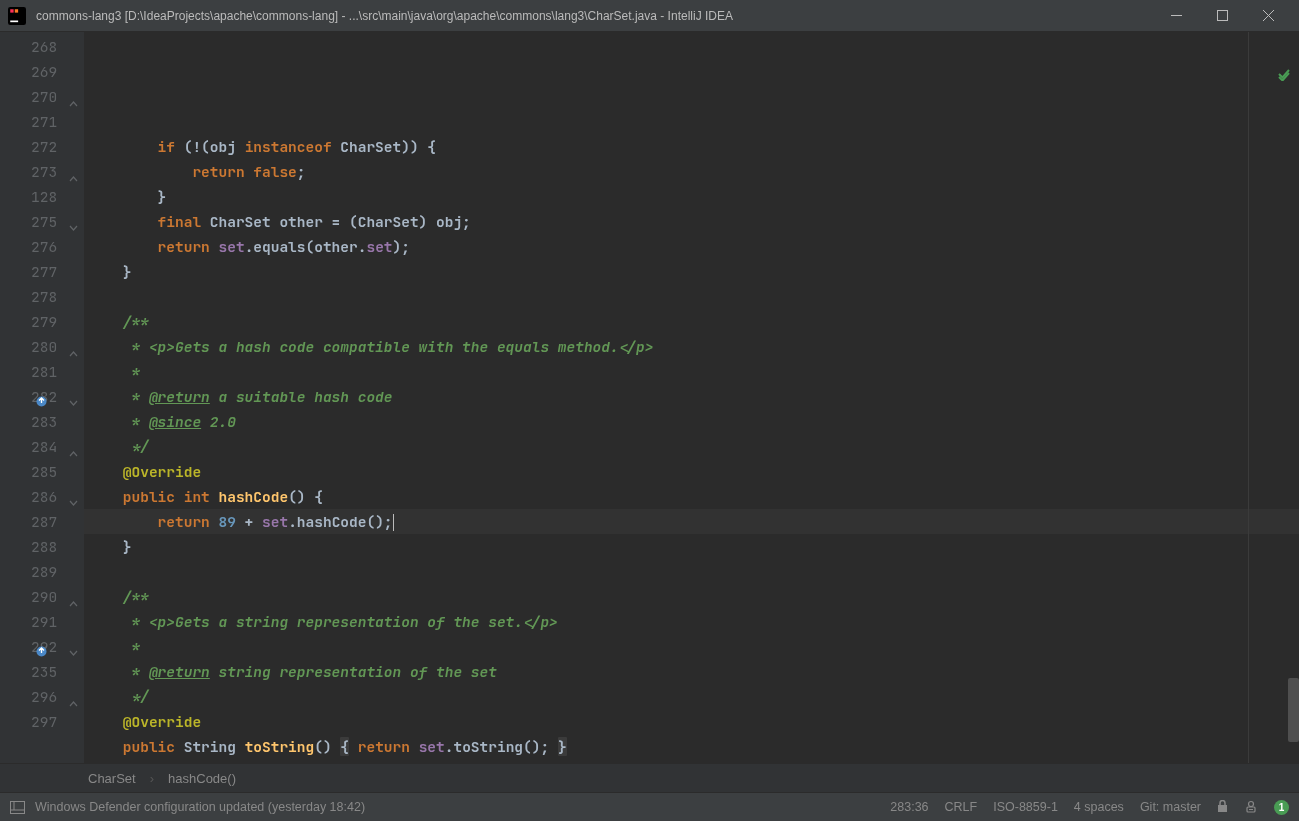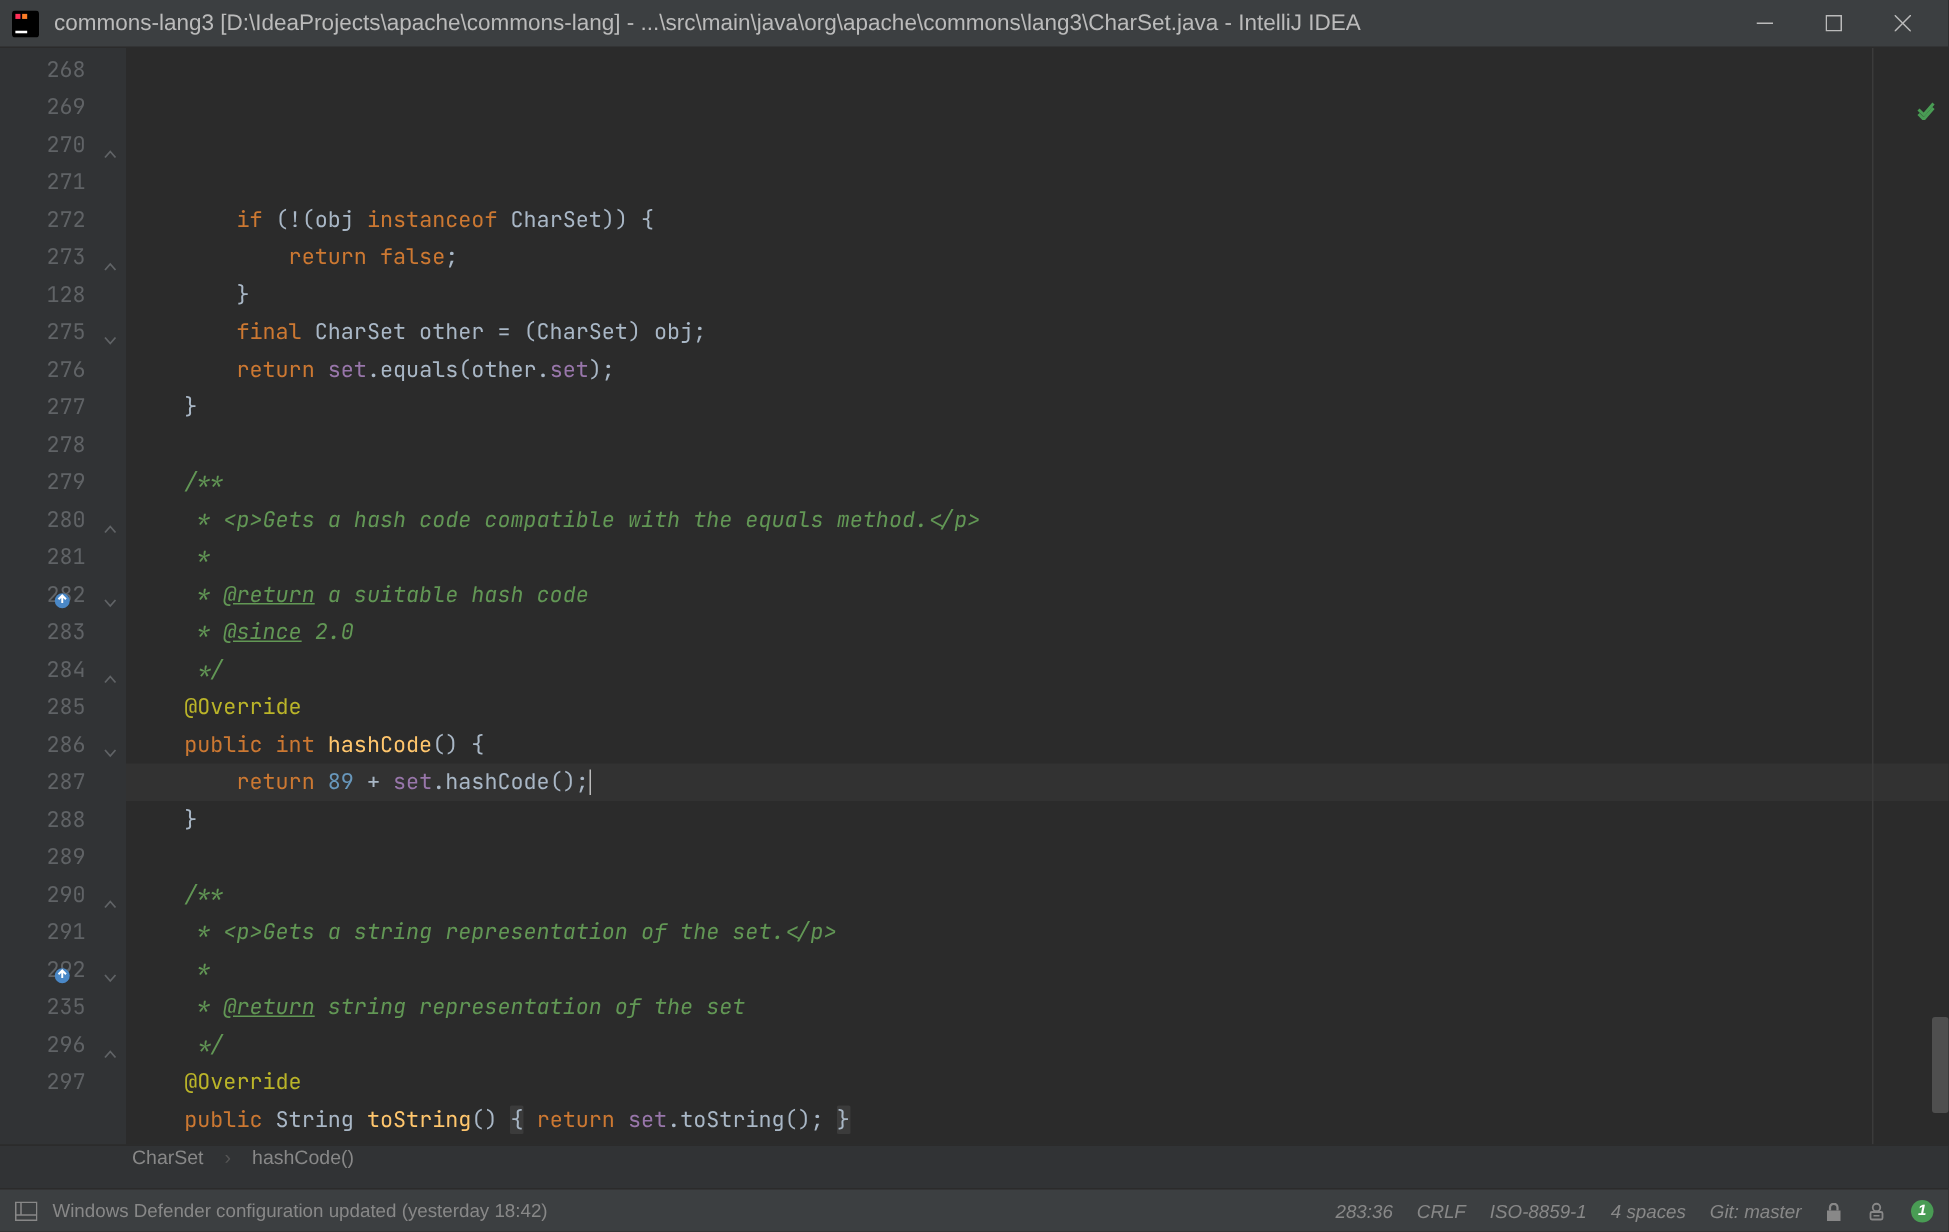--- a/index.html
+++ b/index.html
@@ -1,56 +1,56 @@
 <!DOCTYPE html>
 <html><head>
 <meta charset="utf-8">
 <style>
 * { margin:0; padding:0; box-sizing:border-box; }
 html,body { width:1299px; height:821px; background:#2b2b2b; font-family:"Segoe UI",Arial,sans-serif; font-size:13px; color:#bbb; overflow:hidden; }
 
 
 .titlebar { height:32px; background:#3c3f41; display:flex; align-items:center; padding:0 8px; border-bottom:1px solid #2b2b2b; }
 .titlebar .logo { width:18px; height:18px; display:inline-flex; align-items:center; justify-content:center; margin-right:10px; }
-.titlebar .title { flex:1; color:#bbb; font-size:15px; white-space:nowrap; overflow:hidden; }
+.titlebar .title { flex:1; color:#bbb; font-size:12px; white-space:nowrap; overflow:hidden; }
 .win-controls { display:flex; gap:0; }
 .win-btn { width:46px; height:32px; display:flex; align-items:center; justify-content:center; color:#bbb; }
 .win-btn svg { width:11px; height:11px; }
 
 
 .editor { position:absolute; top:32px; left:0; right:0; bottom:58px; background:#2b2b2b; display:flex; font-family:"JetBrains Mono","Consolas",monospace; font-size:14.5px; line-height:25px; }
 .gutter { width:84px; background:#313335; text-align:right; color:#606366; user-select:none; padding-top:2px; }
 .gutter .ln { height:25px; padding-right:30px; position:relative;margin-left:31px; }
 .gutter .ln .mark { position:absolute; right:6px; top:6px; width:12px; height:12px; }
 .gutter .ln .ovr { position:absolute; left:4px; top:6px; width:13px; height:13px; }
 .code { flex:1; padding-top:2px; white-space:pre; color:#a9b7c6; position:relative; }
-.code .row { height:25px; padding-left:4px; }
+.code .row { height:25px; padding-left:4px;font-weight:bold; }
 .row.hl { background:#323232; }
 .right-margin { position:absolute; top:0; bottom:0; left:1164px; width:1px; background:#3b3b3b; }
 .inspection { position:absolute; top:6px; right:8px; }
 
 
 .kw { color:#cc7832; }
 .str, .num { color:#6897bb; }
 .doctag { color:#629755; font-style:italic; text-decoration:underline; }
 .doc { color:#629755; font-style:italic; }
 .ann { color:#bbb529; }
 .method { color:#ffc66d; }
 .purple { color:#9876aa; }
 .caret { display:inline-block; width:1px; height:17px; background:#bbb; vertical-align:middle; position:relative; top:-1px; }
 .dimbrace { background:#3b3b3b; border-radius:1px; }
 
 
-.breadcrumbs { position:absolute; bottom:29px; left:0; right:0; height:29px; background:#313335; border-top:1px solid #2b2b2b; display:flex; align-items:flex-start; padding-left:88px; color:#888; font-size:13px; gap:14px; }
+.breadcrumbs { position:absolute; bottom:29px; left:0; right:0; height:29px; background:#313335; border-top:1px solid #2b2b2b; display:flex; align-items:center; padding-left:88px; color:#888; font-size:13px; gap:14px; }
 .breadcrumbs .sep { color:#555; }
 
 
 .status { position:absolute; bottom:0; left:0; right:0; height:29px; background:#3c3f41; border-top:1px solid #2b2b2b; display:flex; align-items:center; padding:0 10px; color:#888; font-size:12.5px; }
 .status .left { display:flex; align-items:center; gap:10px; }
-.status .right { margin-left:auto; display:flex; align-items:flex-end; gap:16px;font-style:italic; }
+.status .right { margin-left:auto; display:flex; align-items:flex-start; gap:16px; }
 .status .icon { display:inline-flex; }
 .badge { background:#499c54; color:#fff; border-radius:8px; width:15px; height:15px; display:inline-flex; align-items:center; justify-content:center; font-size:10px; font-weight:bold; }
 
 
 .sb { position:absolute; right:0; top:646px; width:11px; height:64px; background:#4f4f4f; border-radius:2px; }
 </style>
 </head>
 <body>
 
 <div class="titlebar">

